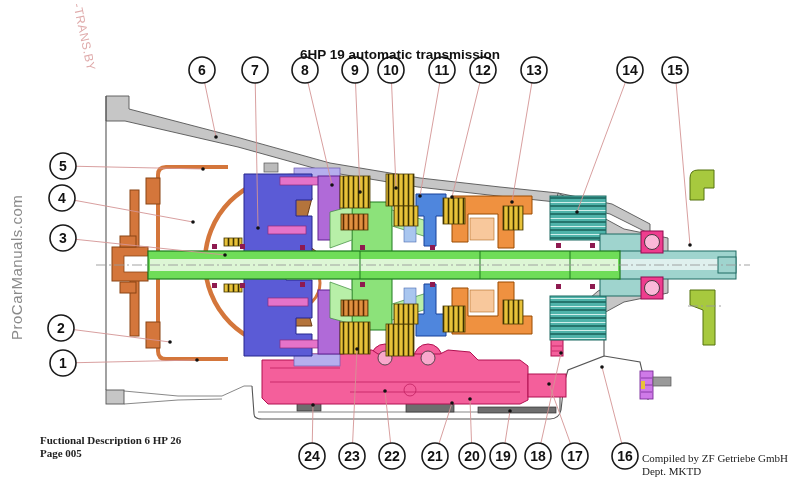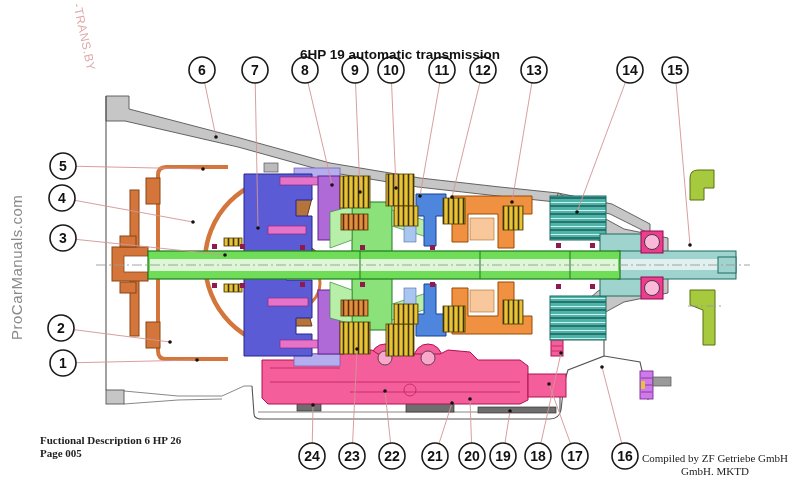--- a/index.html
+++ b/index.html
@@ -8,21 +8,21 @@
   #diagram{position:absolute;left:0;top:0;}
   .title{position:absolute;left:0;top:8px;width:100%;text-align:center;
          font-size:13.5px;font-weight:bold;color:#111;margin-top:39px;}
   .wm-side{position:absolute;left:8px;top:148px;height:192px;
            writing-mode:vertical-rl;transform:rotate(180deg);
            font-size:15px;color:#8a8a8a;letter-spacing:.5px;}
   .wm-corner{position:absolute;left:84px;top:2px;transform:rotate(78deg);
              transform-origin:0 0;font-size:12px;color:#dfaaaa;letter-spacing:.5px;}
   .footer-left{position:absolute;left:40px;top:434px;font-family:"Liberation Serif",serif;
                font-size:11px;line-height:13px;color:#222;font-weight:bold;}
-  .footer-right{position:absolute;right:12px;top:452px;text-align:center;
+  .footer-right{position:absolute;right:12px;top:452px;text-align:left;
                 font-family:"Liberation Serif",serif;font-size:11px;line-height:12.5px;color:#222;}
   
   .s-housing{fill:var(--housing);stroke:var(--housing_stroke);stroke-width:.9;}
   .ln{fill:none;stroke:var(--housing_stroke);stroke-width:1.1;}
   .lnthin{fill:none;stroke:var(--housing_stroke);stroke-width:.7;}
   .s-dark{fill:var(--dark_gray);stroke:#333;stroke-width:.7;}
   .s-conv{fill:var(--converter_orange);stroke:var(--converter_stroke);stroke-width:1;}
   .s-convline{fill:none;stroke:var(--converter_orange);stroke-width:4;}
   .s-convring{fill:#fff;stroke:var(--converter_orange);stroke-width:4.5;}
   .s-turbine{fill:var(--turbine_brown);stroke:#6b3a12;stroke-width:1;}
@@ -343,15 +343,15 @@
   <div class="title">6HP 19 automatic transmission</div>
   <div class="wm-corner">-TRANS.BY</div>
   <div class="wm-side">ProCarManuals.com</div>
 
   <div class="footer-left">
     <div>Fuctional Description 6 HP 26</div>
     <div>Page 005</div>
   </div>
   <div class="footer-right">
     <div>Compiled by ZF Getriebe GmbH</div>
-    <div>GmbH. MKTD</div>
+    <div>Dept. MKTD</div>
   </div>
 </div>
 
 </body></html>

